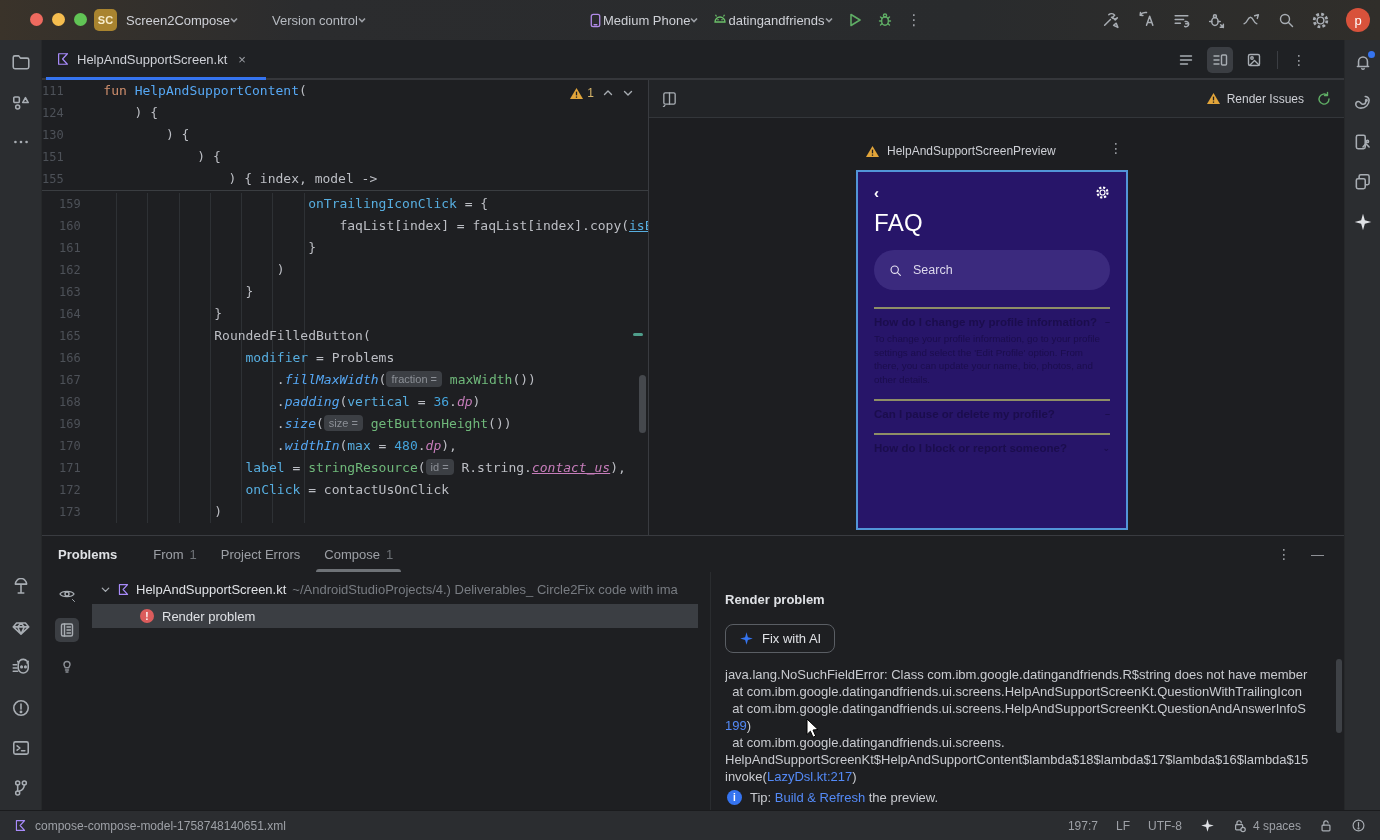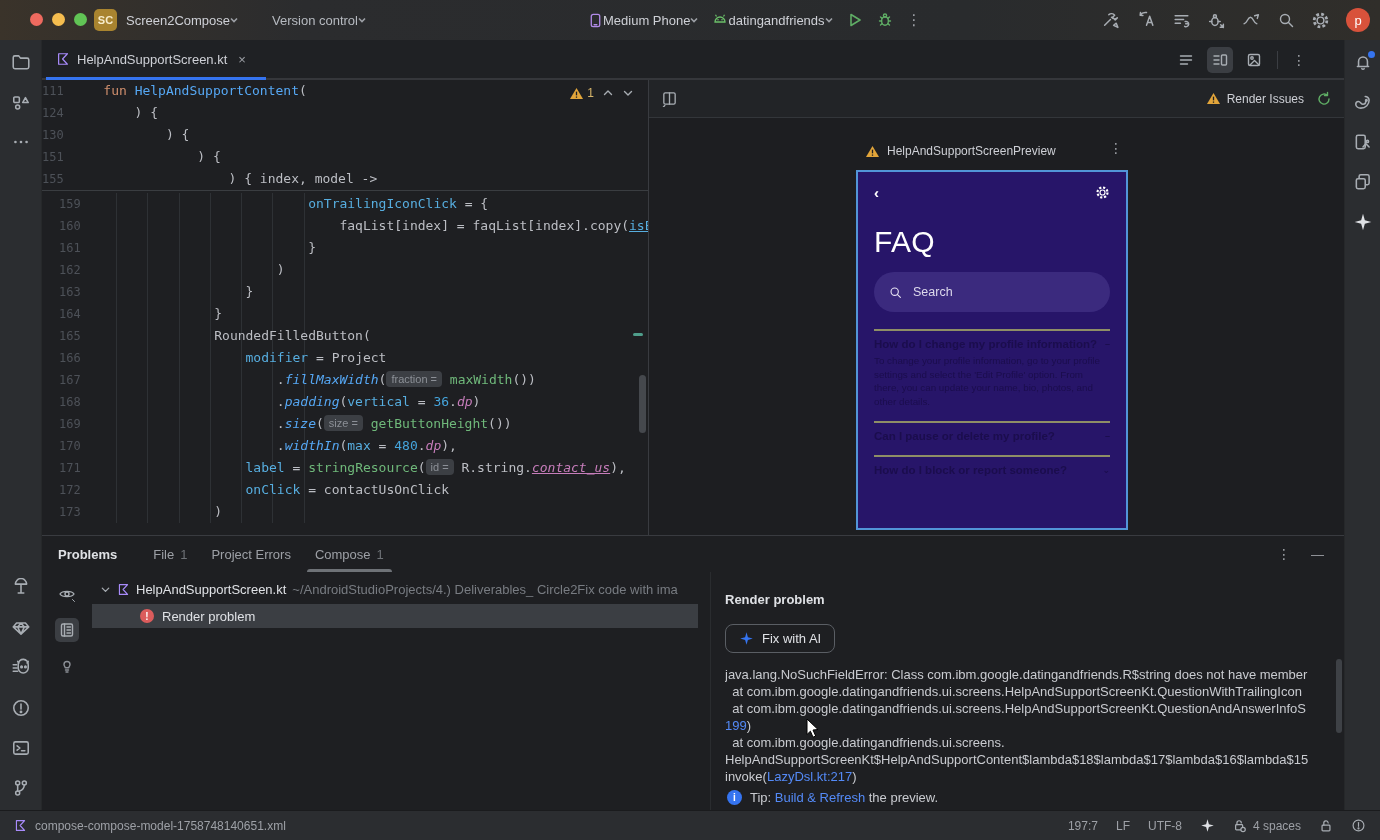--- a/index.html
+++ b/index.html
@@ -73,21 +73,21 @@
     display:flex; align-items:center; padding:0 12px; background:#222427; }
   #pv-toolbar .right { margin-left:auto; display:flex; align-items:center; gap:12px; color:#CED0D6; font-size:12px; }
   #pv-canvas { position:absolute; left:0; top:38px; right:0; bottom:0; background:#1D1E21; }
   #pv-label { position:absolute; left:216px; top:26px; display:flex; align-items:center; gap:7px; color:#CED0D6; font-size:12px; }
   #pv-kebab { position:absolute; left:460px; top:22px; color:#9DA0A6; font-size:14px; }
   #phone { position:absolute; left:207px; top:52px; width:272px; height:360px; border:2px solid #5295D8;
     background:#271569; overflow:hidden; }
   #phone-inner { padding:13px 16px; height:100%; }
   .ph-top { display:flex; justify-content:space-between; align-items:center; color:#fff; }
   .ph-back { font-size:15px; font-weight:700; line-height:14px; }
-  .ph-title { margin-top:25px; font-size:30px; color:#FFFFFF; letter-spacing:.3px; }
+  .ph-title { margin-top:9px; font-size:24px; color:#FFFFFF; letter-spacing:.3px; }
   .ph-search { margin-top:13px; height:40px; border-radius:21px; background:#3B2A7E; display:flex;
     align-items:center; gap:11px; padding:0 15px; color:#DDD9EC; font-size:12.5px; }
   #faq-list { margin-top:17px; }
   .faq-divider { height:2px; background:#8E8E66; margin-bottom:7px; }
   .faq-item { margin-bottom:13px; }
   .faq-q { font-size:11.5px; font-weight:700; color:#1B0D4D; display:flex; justify-content:space-between; align-items:center; }
   .faq-chev { font-size:9px; color:#1B0D4D; }
   .faq-a { font-size:9.8px; line-height:13.5px; color:#1B0D4D; margin-top:4px; }
   .faq-spacer { height:22px; }
 
@@ -372,21 +372,21 @@
           <div class="code-row"><span class="lnum">155</span><span class="ltext"><span class="c-d">                    ) { index, model -&gt;</span></span></div>
         </div>
       <div id="codelines">
           <div class="code-row"><span class="lnum">159</span><span class="ltext"><span class="c-d">                            </span><span class="c-n">onTrailingIconClick</span><span class="c-d"> = {</span></span></div>
           <div class="code-row"><span class="lnum">160</span><span class="ltext"><span class="c-d">                                </span><span class="c-d">faqList[index] = faqList[index].copy(</span><span class="c-cy">isE</span></span></div>
           <div class="code-row"><span class="lnum">161</span><span class="ltext"><span class="c-d">                            }</span></span></div>
           <div class="code-row"><span class="lnum">162</span><span class="ltext"><span class="c-d">                        )</span></span></div>
           <div class="code-row"><span class="lnum">163</span><span class="ltext"><span class="c-d">                    }</span></span></div>
           <div class="code-row"><span class="lnum">164</span><span class="ltext"><span class="c-d">                }</span></span></div>
           <div class="code-row"><span class="lnum">165</span><span class="ltext"><span class="c-d">                RoundedFilledButton(</span></span></div>
-          <div class="code-row"><span class="lnum">166</span><span class="ltext"><span class="c-d">                    </span><span class="c-n">modifier</span><span class="c-d"> = Project</span></span></div>
+          <div class="code-row"><span class="lnum">166</span><span class="ltext"><span class="c-d">                    </span><span class="c-n">modifier</span><span class="c-d"> = Problems</span></span></div>
           <div class="code-row"><span class="lnum">167</span><span class="ltext"><span class="c-d">                        .</span><span class="c-x">fillMaxWidth</span><span class="c-d">(</span><span class="c-h">fraction =</span><span class="c-d"> </span><span class="c-g">maxWidth</span><span class="c-d">())</span></span></div>
           <div class="code-row"><span class="lnum">168</span><span class="ltext"><span class="c-d">                        .</span><span class="c-x">padding</span><span class="c-d">(</span><span class="c-n">vertical</span><span class="c-d"> = </span><span class="c-num">36</span><span class="c-d">.</span><span class="c-dp">dp</span><span class="c-d">)</span></span></div>
           <div class="code-row"><span class="lnum">169</span><span class="ltext"><span class="c-d">                        .</span><span class="c-x">size</span><span class="c-d">(</span><span class="c-h">size =</span><span class="c-d"> </span><span class="c-g">getButtonHeight</span><span class="c-d">())</span></span></div>
           <div class="code-row"><span class="lnum">170</span><span class="ltext"><span class="c-d">                        .</span><span class="c-x">widthIn</span><span class="c-d">(</span><span class="c-n">max</span><span class="c-d"> = </span><span class="c-num">480</span><span class="c-d">.</span><span class="c-dp">dp</span><span class="c-d">),</span></span></div>
           <div class="code-row"><span class="lnum">171</span><span class="ltext"><span class="c-d">                    </span><span class="c-n">label</span><span class="c-d"> = </span><span class="c-g">stringResource</span><span class="c-d">(</span><span class="c-h">id =</span><span class="c-d"> </span><span class="c-d">R.string.</span><span class="c-pk">contact_us</span><span class="c-d">),</span></span></div>
           <div class="code-row"><span class="lnum">172</span><span class="ltext"><span class="c-d">                    </span><span class="c-n">onClick</span><span class="c-d"> = contactUsOnClick</span></span></div>
           <div class="code-row"><span class="lnum">173</span><span class="ltext"><span class="c-d">                )</span></span></div>
         </div>
       <div id="warn-widget">
         <span style="display:flex;align-items:center;gap:3px">
@@ -486,21 +486,21 @@
           </div>
         </div>
       </div>
     </div>
 
     <div id="bottom">
       <div id="bp-header">
         <span id="bp-title">Problems</span>
         <div id="bp-tabs">
             <div class="ptab">
-              <span>File</span>
+              <span>From</span>
               <span class="cnt">1</span>
             </div>
             <div class="ptab">
               <span>Project Errors</span>
             </div>
             <div class="ptab active">
               <span>Compose</span>
               <span class="cnt">1</span>
             </div>
           </div>

